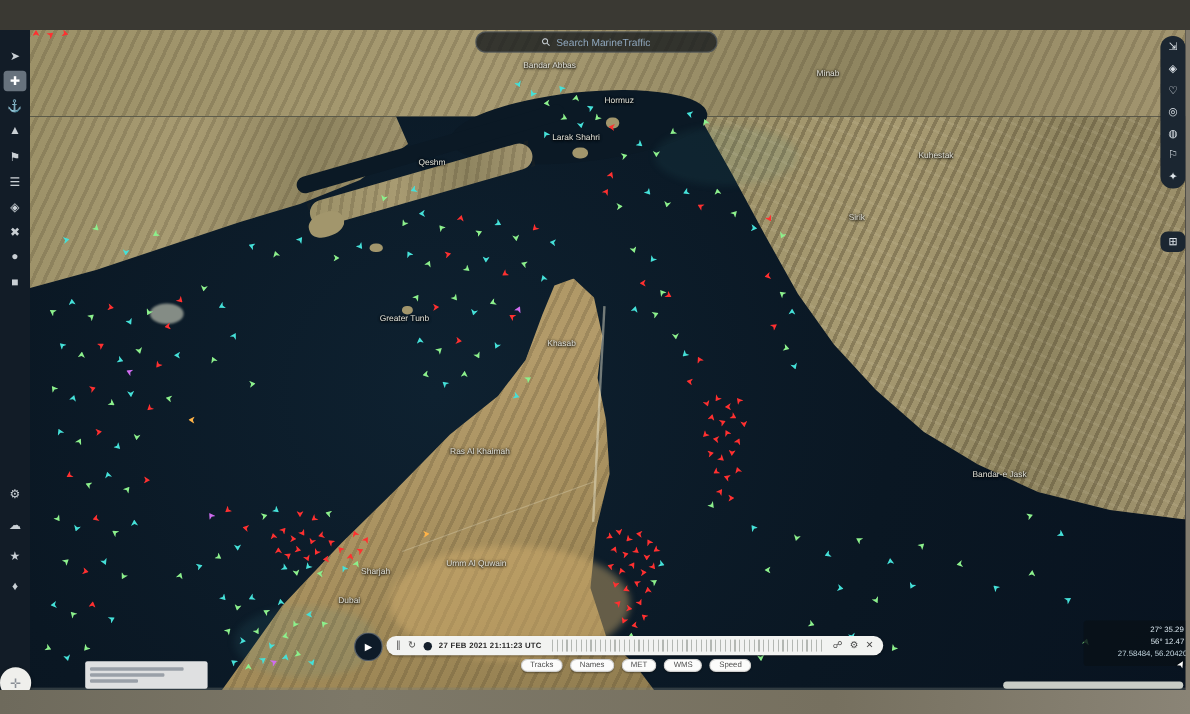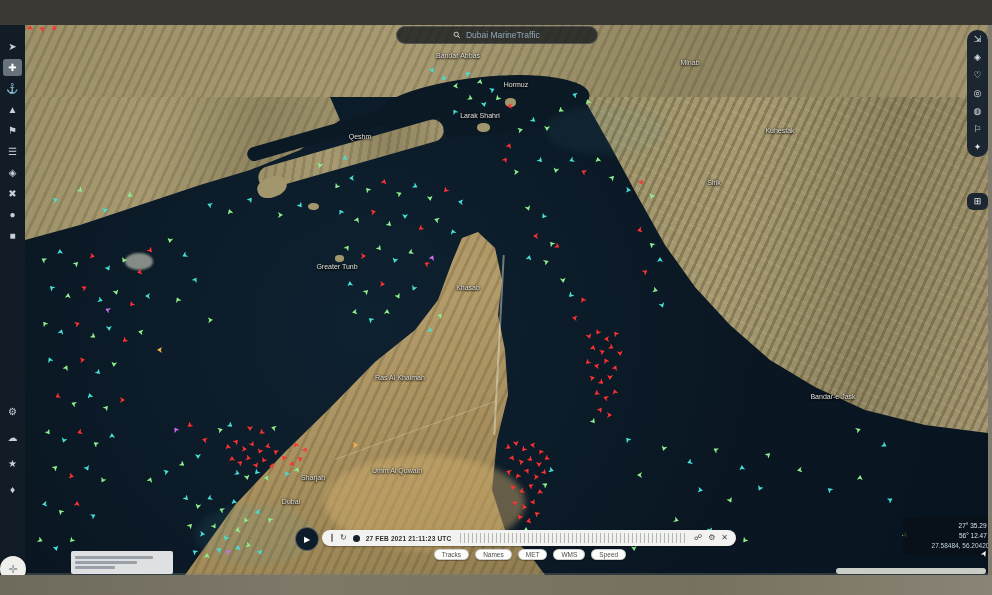--- a/index.html
+++ b/index.html
@@ -442,21 +442,21 @@
       <div class="tool-icon" style="top: 378px;">⚙</div>
       <div class="tool-icon" style="top: 404px;">☁</div>
       <div class="tool-icon" style="top: 430px;">★</div>
       <div class="tool-icon" style="top: 456px;">♦</div>
     </div>
   <div class="compass">✛</div>
 </div>
 
 <div class="search">
   <span class="mag">⚲</span>
-  <span class="s-label">Dubai MarineTraffic</span>
+  <span class="s-label">Search MarineTraffic</span>
 </div>
 
 <div class="right-toolbar" id="right-icons">
     <span class="r-icon">⇲</span>
     <span class="r-icon">◈</span>
     <span class="r-icon">♡</span>
     <span class="r-icon">◎</span>
     <span class="r-icon">◍</span>
     <span class="r-icon">⚐</span>
     <span class="r-icon">✦</span>

